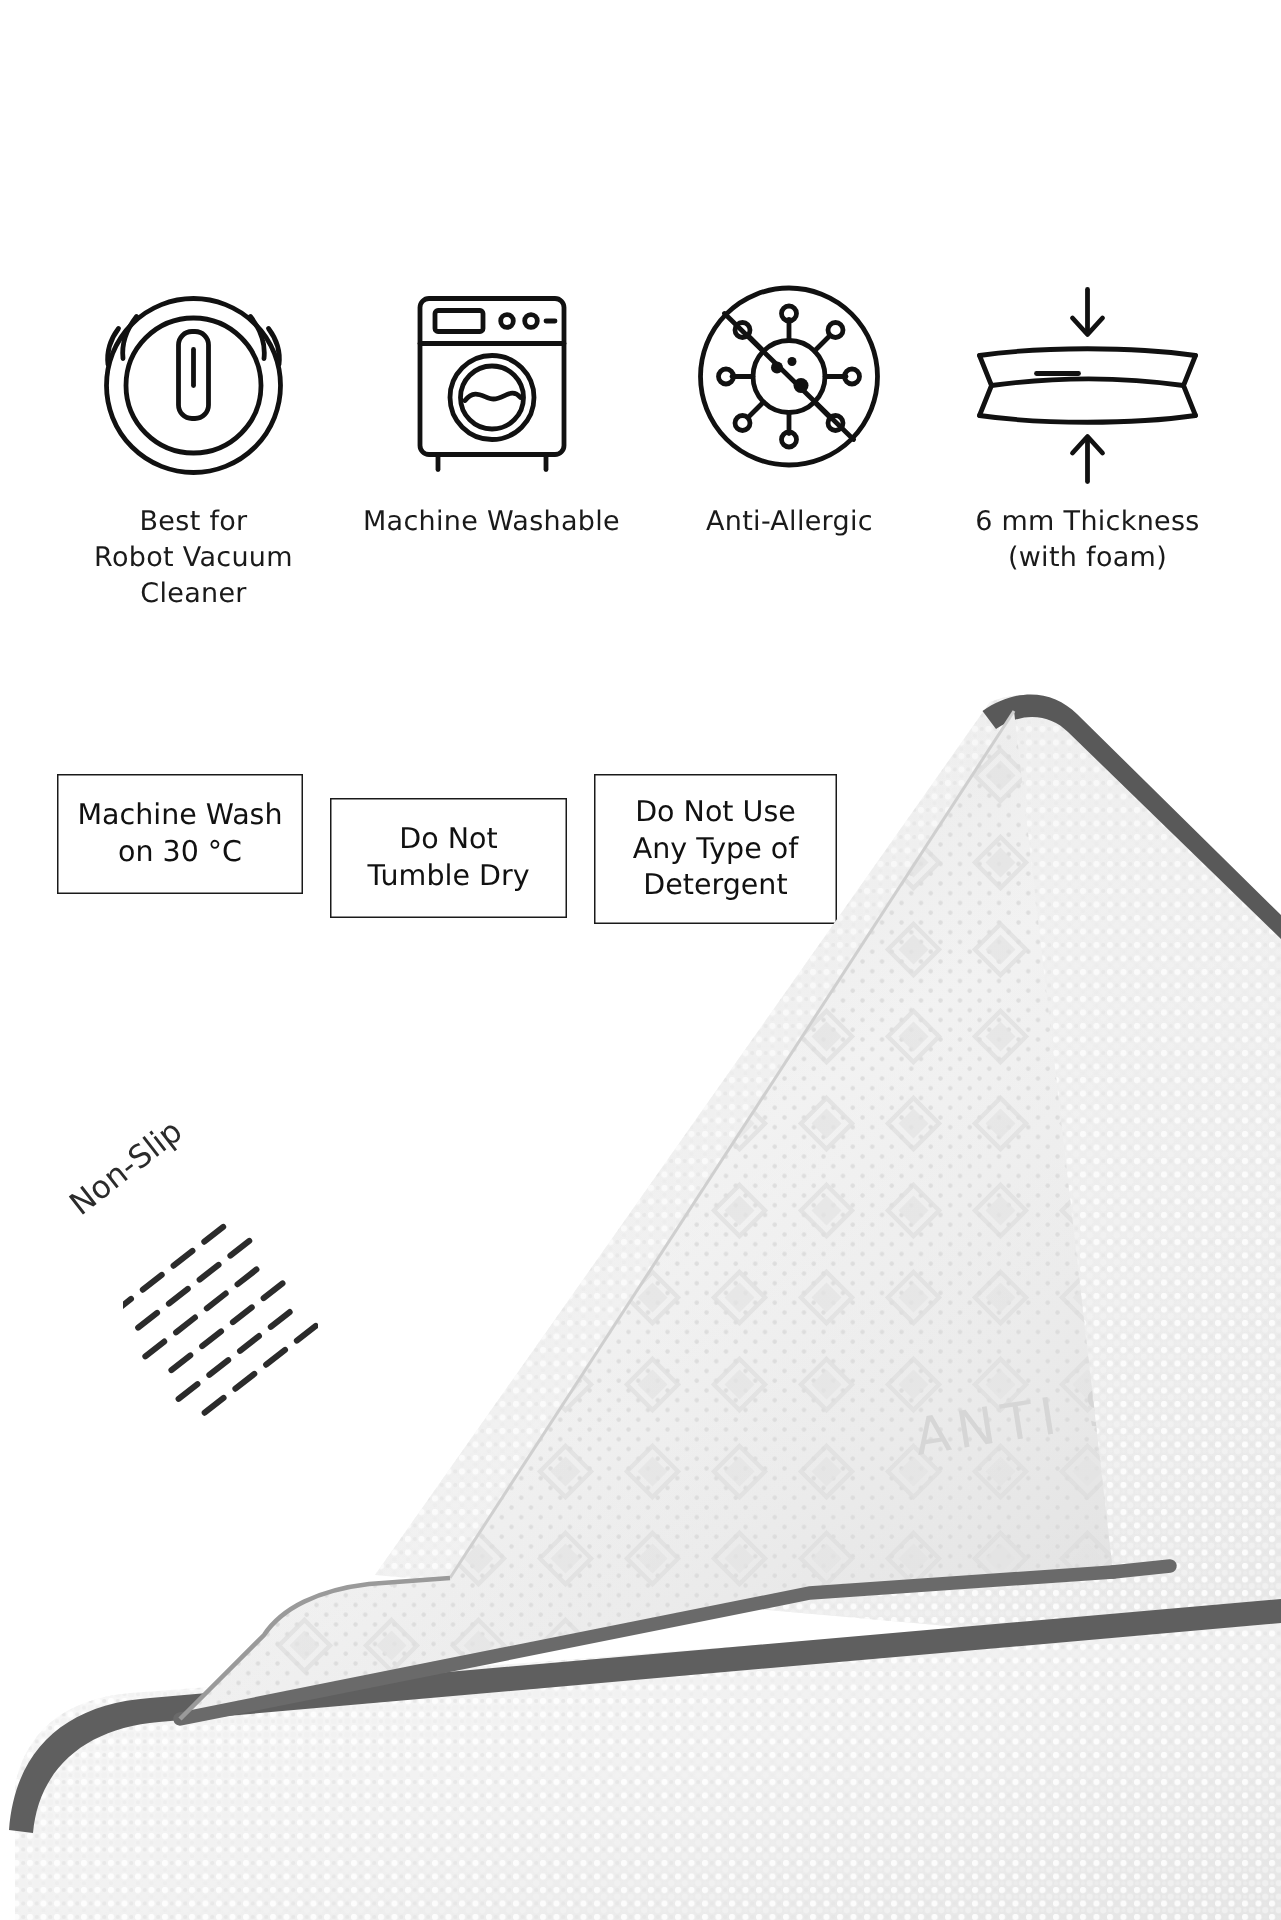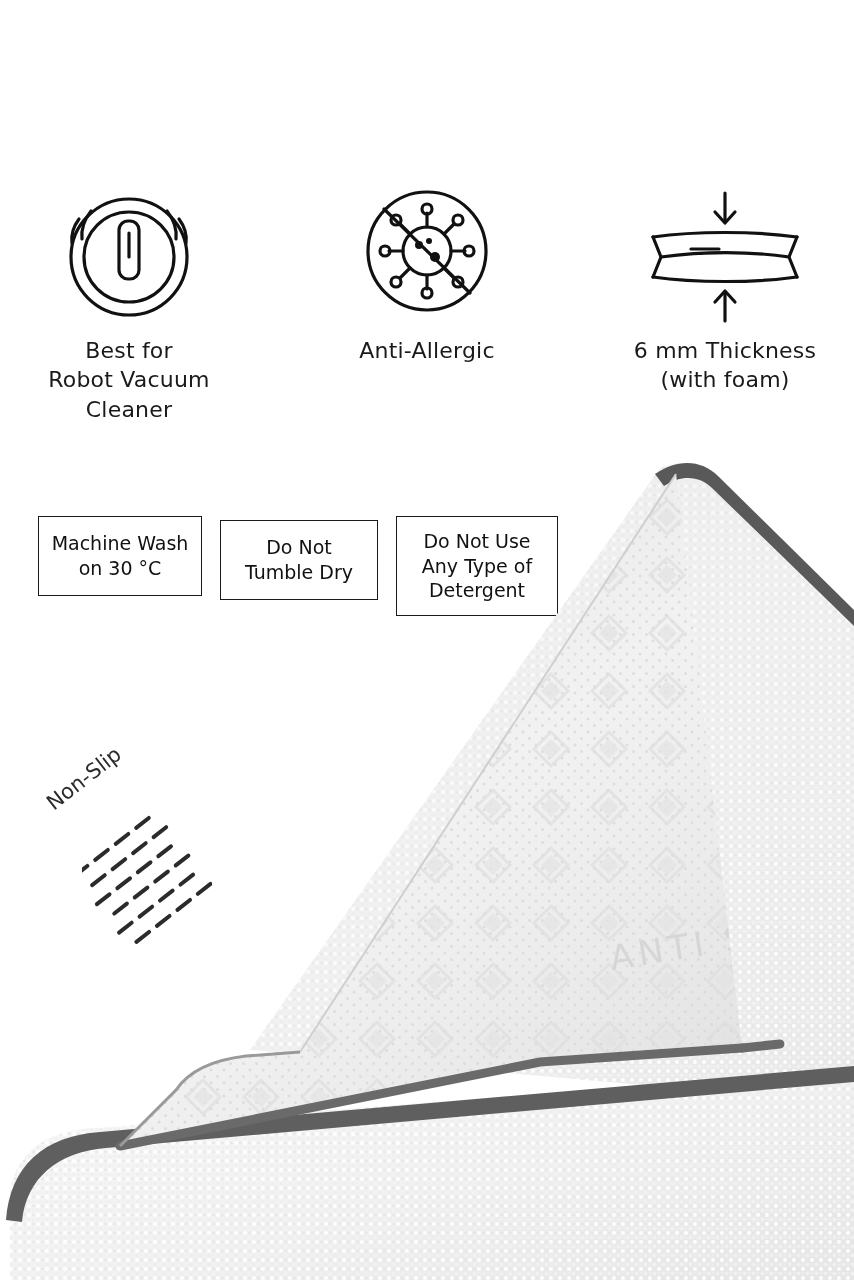--- a/index.html
+++ b/index.html
@@ -35,21 +35,21 @@
   }
   .feature .glyph {
     height: 150px;
     display: flex;
     align-items: center;
     justify-content: center;
   }
   .feature .caption {
     margin-top: 6px;
     text-align: center;
-    font-size: 22px;
+    font-size: 18px;
     line-height: 1.33;
     color: #1a1a1a;
     letter-spacing: 0.2px;
     white-space: pre-line;
   }
 
   
   .care-row {
     position: absolute;
     top: 516px;
@@ -65,21 +65,21 @@
     align-items: center;
     justify-content: center;
     text-align: center;
     font-size: 19px;
     line-height: 1.3;
     padding: 8px 10px;
     white-space: pre-line;
     background: #fff;
   }
   .care-box.b1 { width: 164px; height: 80px; }
-  .care-box.b2 { width: 158px; height: 80px; margin-top: 4px; }
+  .care-box.b2 { width: 158px; height: 80px; margin-top: 16px; }
   .care-box.b3 { width: 162px; height: 100px; }
 
   
   .nonslip {
     position: absolute;
     left: 40px;
     top: 760px;
     width: 180px;
     height: 160px;
   }
@@ -125,20 +125,38 @@
         <path d="M42 26 C35 35 32 45 33 54"></path>
         <path d="M130 34 C136 42 138 50 137 58"></path>
         <path d="M118 26 C125 35 128 45 127 54"></path>
       </svg>
     </div>
     <div class="caption">Best for
 Robot Vacuum
 Cleaner</div>
   </div>
 
+  <div class="feature">
+    <div class="glyph">
+      <svg width="140" height="140" viewBox="0 0 140 140" fill="none" stroke="#111" stroke-width="3.2" stroke-linecap="round" stroke-linejoin="round">
+        <rect x="22" y="14" width="96" height="104" rx="6"></rect>
+        <line x1="22" y1="44" x2="118" y2="44"></line>
+        <rect x="32" y="22" width="32" height="14" rx="2"></rect>
+        <circle cx="80" cy="29" r="4.2"></circle>
+        <circle cx="96" cy="29" r="4.2"></circle>
+        <line x1="106" y1="29" x2="112" y2="29"></line>
+        <circle cx="70" cy="80" r="28"></circle>
+        <circle cx="70" cy="80" r="21"></circle>
+        <path d="M52 82 c7 -9 13 -1 19 -1 c7 0 12 -8 18 -1"></path>
+        <line x1="34" y1="118" x2="34" y2="128"></line>
+        <line x1="106" y1="118" x2="106" y2="128"></line>
+      </svg>
+    </div>
+    <div class="caption">Machine Washable</div>
+  </div>
 
   <div class="feature">
     <div class="glyph">
       <svg width="140" height="140" viewBox="0 0 140 140" fill="none" stroke="#111" stroke-width="3.2" stroke-linecap="round">
         <circle cx="70" cy="66" r="59"></circle>
         <circle cx="70" cy="66" r="24"></circle>
         <circle cx="62" cy="60" r="4" fill="#111" stroke="none"></circle>
         <circle cx="78" cy="72" r="5" fill="#111" stroke="none"></circle>
         <circle cx="72" cy="56" r="3" fill="#111" stroke="none"></circle>
         <g>

